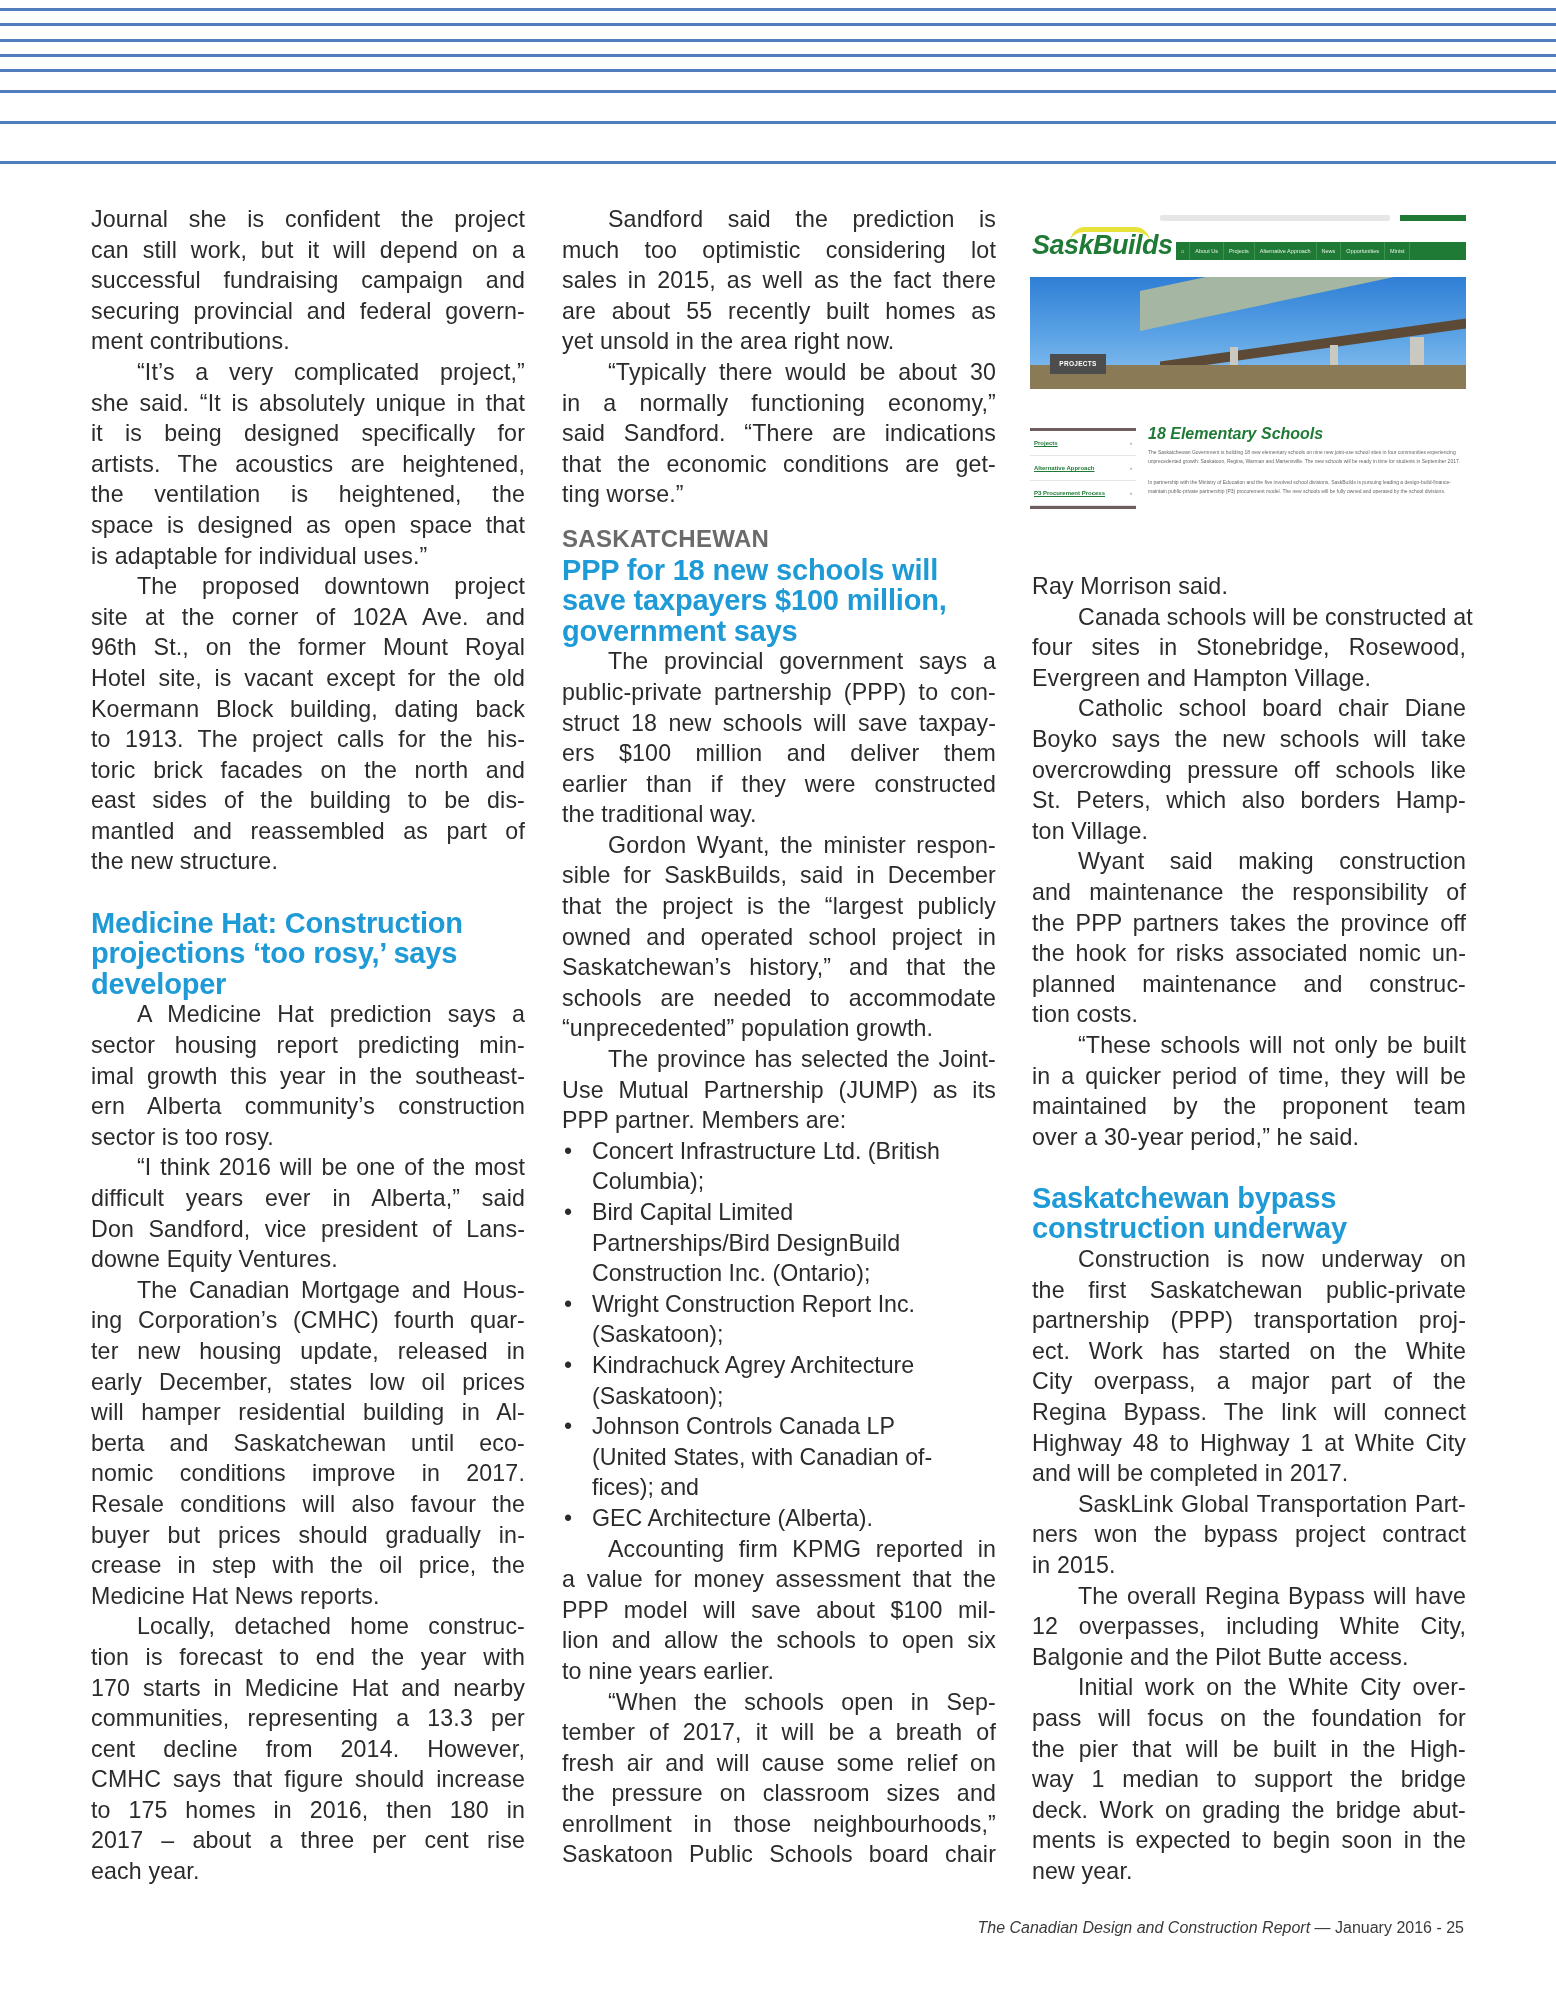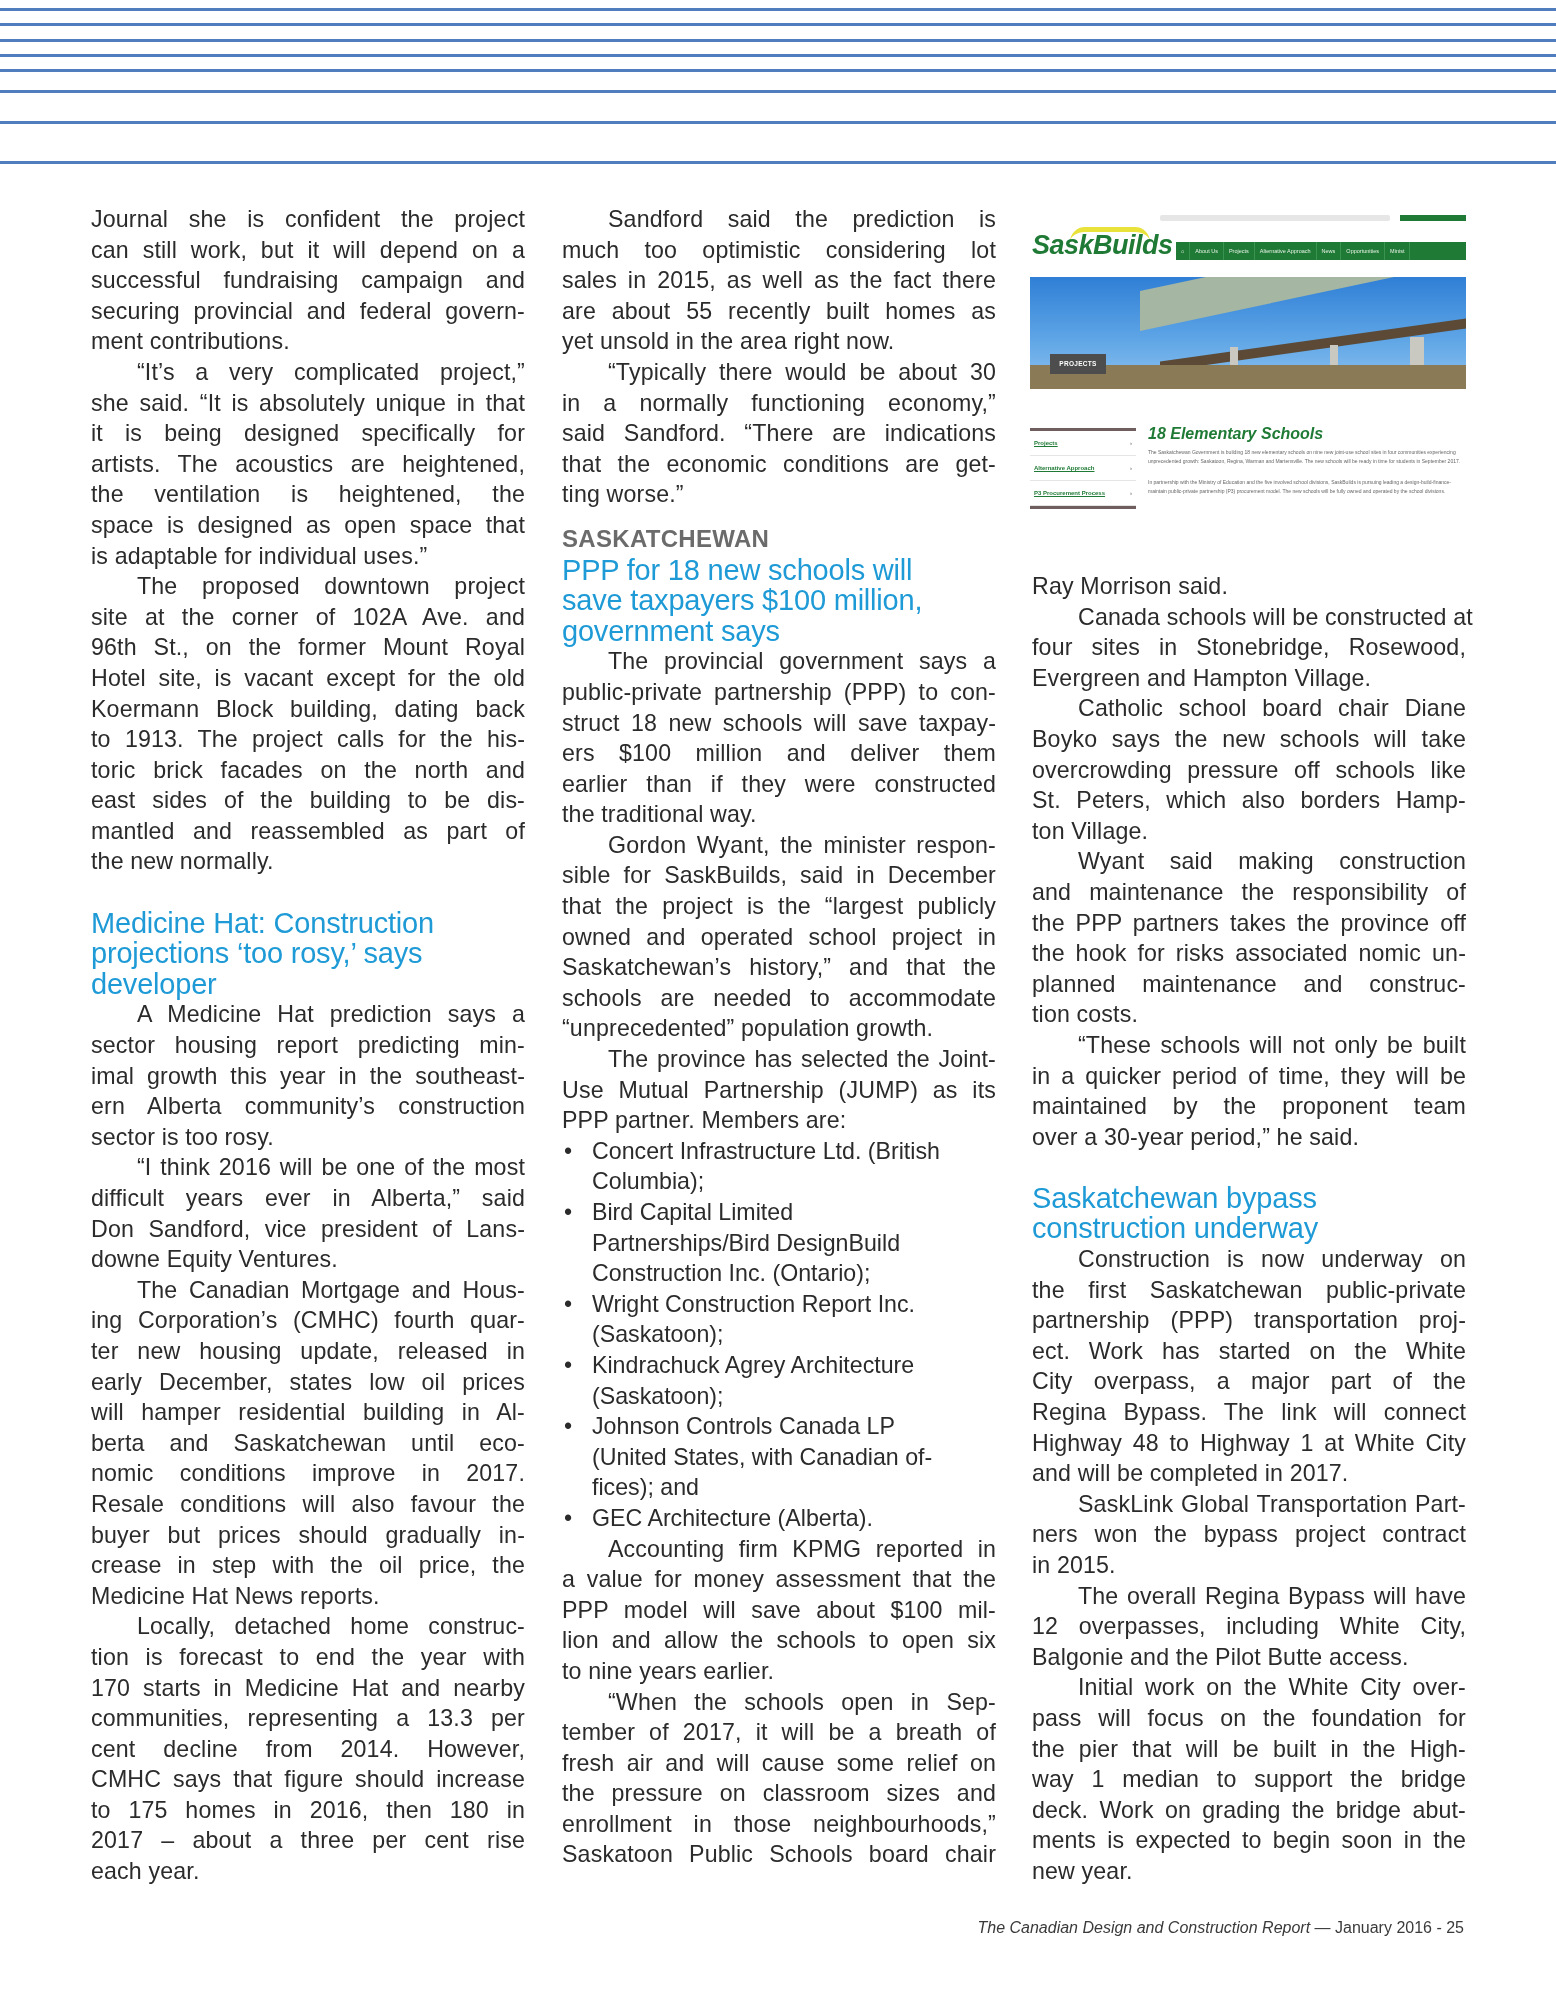--- a/index.html
+++ b/index.html
@@ -2,21 +2,21 @@
 <html><head>
 <meta charset="utf-8">
 <style>
   html, body { margin:0; padding:0; background:#ffffff; }
   body { width:1556px; height:2013px; position:relative; overflow:hidden; font-family:"Liberation Sans", sans-serif; color:#2a2a2a; }
   .rule { position:absolute; left:0; width:1556px; height:3px; background:#4f7dbd; }
   .col { position:absolute; top:204px; width:434px; }
   .ln { display:block; height:30.6px; line-height:30.6px; font-size:23.2px; font-weight:300; letter-spacing:0.15px; text-align:justify; text-align-last:justify; white-space:nowrap; overflow:visible; color:#2b2b2b; }
   .ln.last { text-align-last:left; }
   .ln.ind { text-indent:46px; }
-  .h { display:block; color:#1e9ad6; font-size:29px; line-height:30.6px; height:30.6px; white-space:nowrap; font-weight:400; letter-spacing:-0.2px; }
+  .h { display:block; color:#1e9ad6; font-size:29px; line-height:30.6px; height:30.6px; white-space:nowrap; font-weight:700; letter-spacing:-0.2px; }
   .kicker { display:block; color:#6b6b6b; font-size:24px; font-weight:700; line-height:30.6px; height:30.6px; letter-spacing:0.3px; }
   .gap { display:block; height:30.6px; }
   .bl { display:block; height:30.6px; line-height:30.6px; font-size:23.2px; color:#2b2b2b; white-space:nowrap; padding-left:30px; position:relative; }
   .bl .dot { position:absolute; left:2px; top:0; }
   .footer { position:absolute; right:92px; top:1919px; font-size:16px; color:#3a3a3a; white-space:nowrap; }
   .footer i { font-style:italic; }
   
   .sb { position:absolute; left:1030px; top:210px; width:436px; height:312px; background:#fff; overflow:hidden; }
   .sb-search { position:absolute; left:130px; top:5px; width:230px; height:6px; background:#e6e6e6; border-radius:2px; }
   .sb-topgreen { position:absolute; left:370px; top:5px; width:66px; height:6px; background:#1f7a35; }
@@ -67,21 +67,21 @@
       <span class="ln last">is adaptable for individual uses.”</span>
       <span class="ln ind">The proposed downtown project</span>
       <span class="ln">site at the corner of 102A Ave. and</span>
       <span class="ln">96th St., on the former Mount Royal</span>
       <span class="ln">Hotel site, is vacant except for the old</span>
       <span class="ln">Koermann Block building, dating back</span>
       <span class="ln">to 1913. The project calls for the his-</span>
       <span class="ln">toric brick facades on the north and</span>
       <span class="ln">east sides of the building to be dis-</span>
       <span class="ln">mantled and reassembled as part of</span>
-      <span class="ln last">the new normally.</span>
+      <span class="ln last">the new structure.</span>
     </div>
   <div class="gap"></div>
   <div id="c1h">
       <span class="h">Medicine Hat: Construction</span>
       <span class="h">projections ‘too rosy,’ says</span>
       <span class="h">developer</span>
     </div>
   <div id="c1b">
       <span class="ln ind">A Medicine Hat prediction says a</span>
       <span class="ln">sector housing report predicting min-</span>

